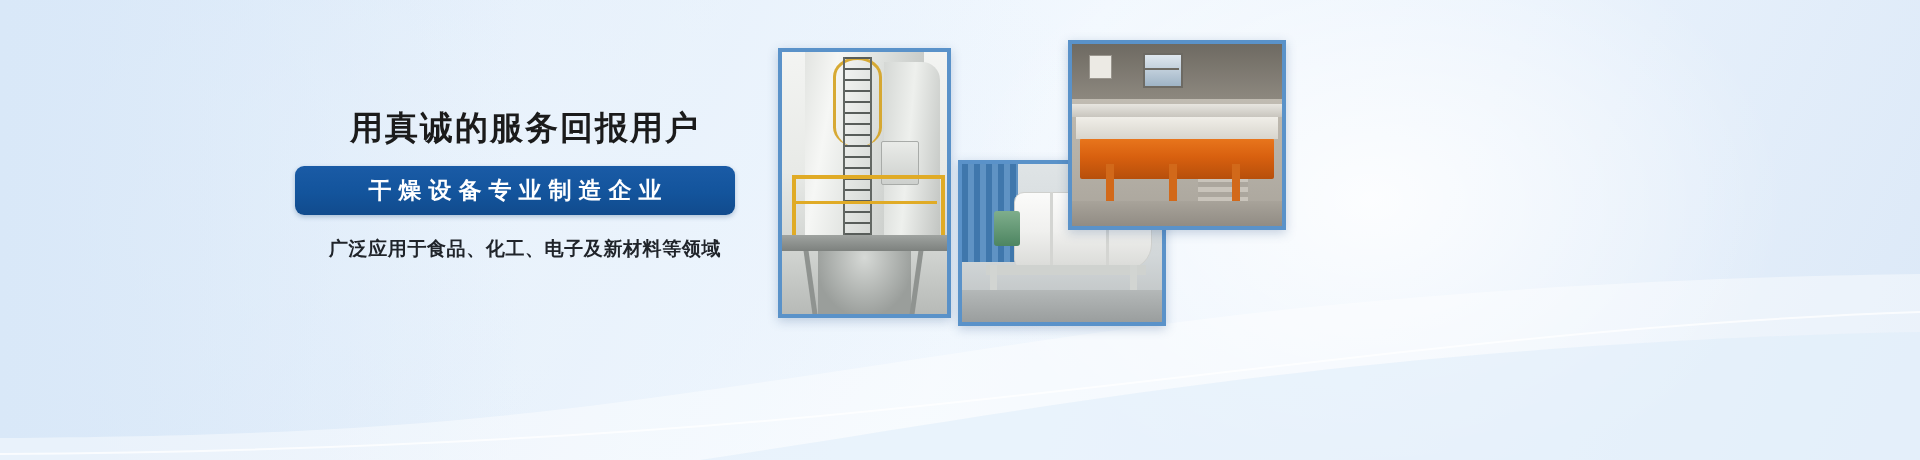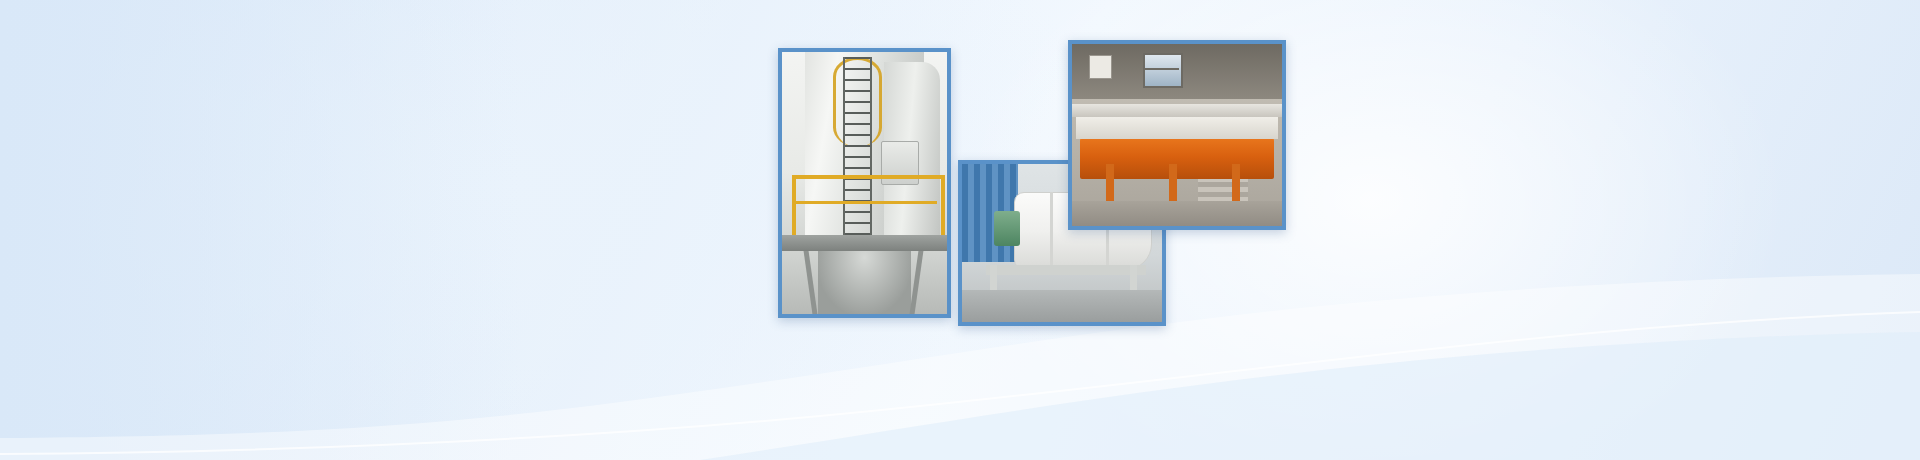--- a/index.html
+++ b/index.html
@@ -133,20 +133,25 @@
   <div class="glow"></div>
 
   <div class="wave">
     <svg width="1920" height="220" viewBox="0 0 1920 220" xmlns="http://www.w3.org/2000/svg" aria-hidden="true">
       <path d="M0,198 C260,196 420,188 620,162 C840,134 1060,92 1320,66 C1540,44 1760,36 1920,34 L1920,220 L0,220 Z" fill="rgba(255,255,255,0.42)"></path>
       <path d="M0,214 C300,212 560,200 820,176 C1100,150 1380,110 1650,88 C1760,79 1860,74 1920,72" fill="none" stroke="rgba(255,255,255,0.75)" stroke-width="2"></path>
       <path d="M700,220 C900,190 1120,150 1380,124 C1600,102 1800,94 1920,92 L1920,220 Z" fill="rgba(223,236,250,0.55)"></path>
     </svg>
   </div>
 
+  <div class="textblock">
+    <h1 class="headline">用真诚的服务回报用户</h1>
+    <div class="pill">干燥设备专业制造企业</div>
+    <div class="subline">广泛应用于食品、化工、电子及新材料等领域</div>
+  </div>
 
   <div class="photo p1">
     <div class="ph">
       <div class="bg"></div>
       <div class="tank"></div>
       <div class="tankR"></div>
       <div class="hatch"></div>
       <div class="hoop"></div>
       <div class="ladder"></div>
       <div class="rail"></div>

